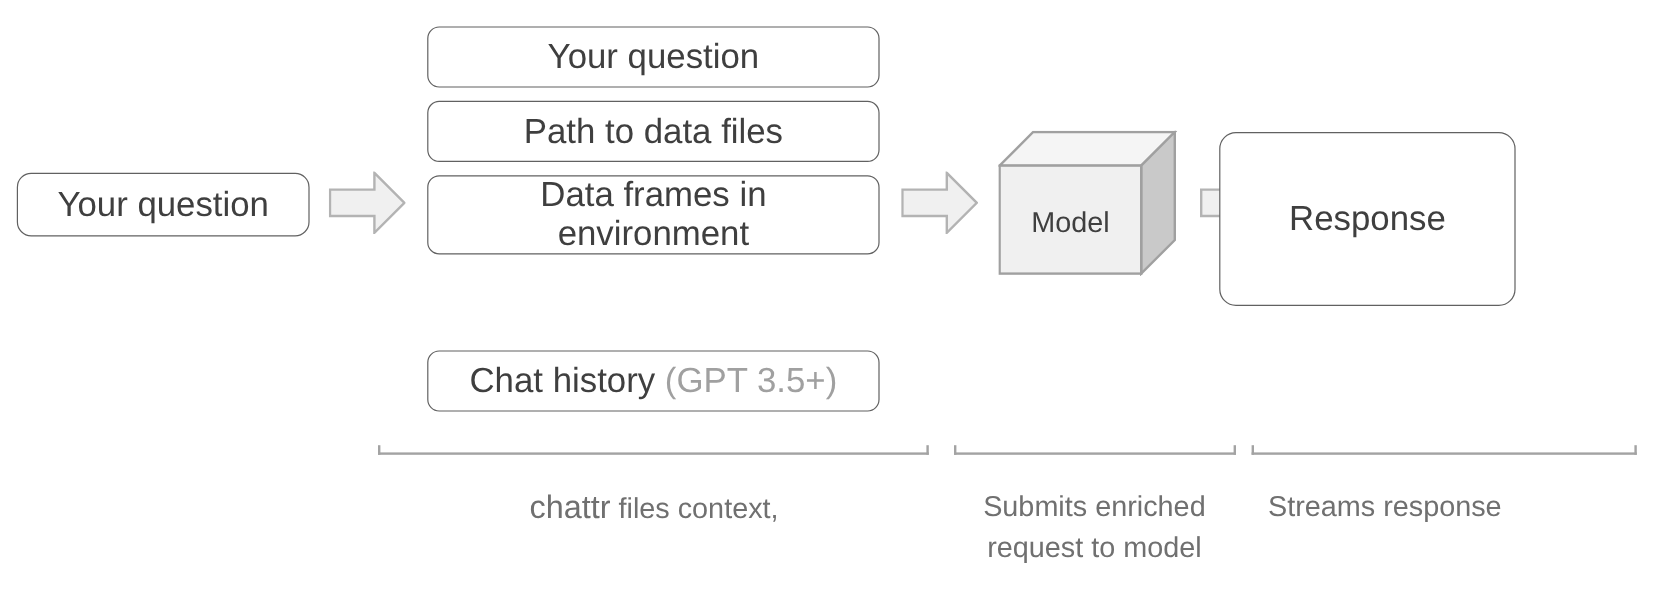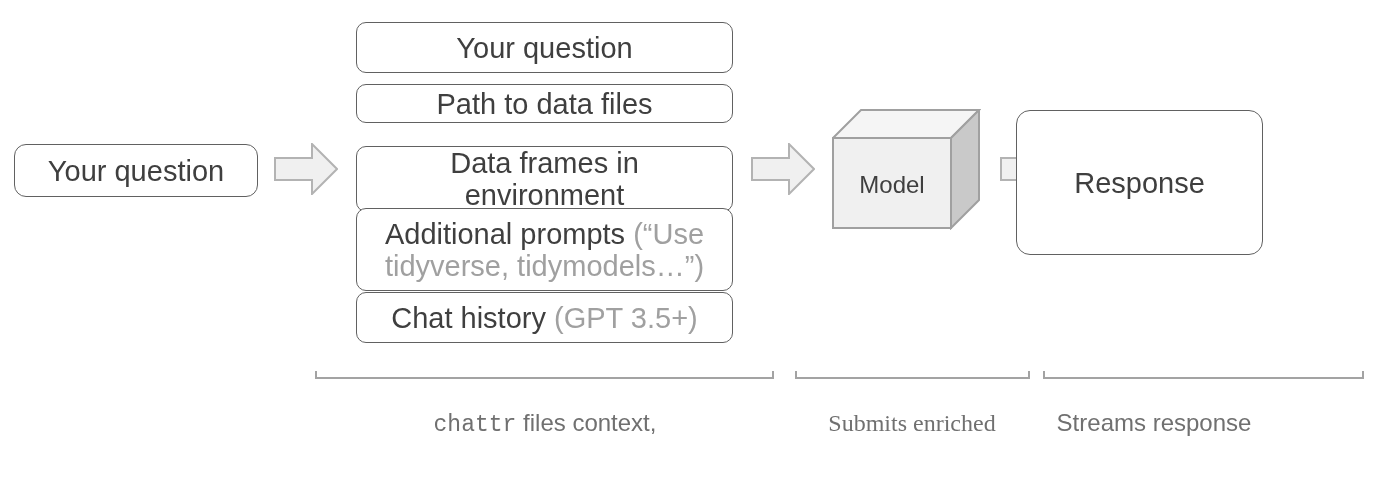--- a/index.html
+++ b/index.html
@@ -45,48 +45,45 @@
   .bracket-3 { left: 1043px; width: 321px; }
   .caption {
     position: absolute;
     top: 406px;
     text-align: center;
     font-size: 24px;
     line-height: 34px;
     color: #707070;
   }
   .caption-1 { left: 345px;  width: 400px; }
-  .caption-2 { left: 762px;  width: 300px; font-family: Liberation Serif, serif; }
+  .caption-2 { left: 762px;  width: 300px; }
   .caption-3 { left: 1004px; width: 300px; }
-  .mono { font-family: Liberation Mono, monospace; font-size: 23px; }
+  .mono { font-family: Liberation Sans, sans-serif; font-size: 27px; }
 </style>
 </head>
 <body>
 
 <div class="canvas">
 
   <div class="rbox left-input">
     <span>Your question</span>
   </div>
 
   <svg class="arrow" style="left:274px; top:143px;" width="64" height="52" viewBox="0 0 64 52">
     <polygon points="1,15 38,15 38,1 63,26 38,51 38,37 1,37" fill="#f0f0f0" stroke="#b3b3b3" stroke-width="2" stroke-linejoin="miter"></polygon>
   </svg>
 
   <div class="rbox stack-item" style="top:22px; height:51px;">
     <div><span>Your question</span><span class="note"></span></div>
   </div>
-  <div class="rbox stack-item" style="top:84px; height:39px;">
+  <div class="rbox stack-item" style="top:84px; height:51px;">
     <div><span>Path to data files</span><span class="note"></span></div>
   </div>
   <div class="rbox stack-item" style="top:146px; height:66px;">
     <div><span>Data frames in environment</span><span class="note"></span></div>
-  </div>
-  <div class="rbox stack-item" style="top:208px; height:83px;">
-    <div><span>Additional prompts</span><span class="note"> (“Use tidyverse, tidymodels…”)</span></div>
   </div>
   <div class="rbox stack-item" style="top:292px; height:51px;">
     <div><span>Chat history</span><span class="note"> (GPT 3.5+)</span></div>
   </div>
 
   <svg class="arrow" style="left:751px; top:143px;" width="64" height="52" viewBox="0 0 64 52">
     <polygon points="1,15 38,15 38,1 63,26 38,51 38,37 1,37" fill="#f0f0f0" stroke="#b3b3b3" stroke-width="2" stroke-linejoin="miter"></polygon>
   </svg>
 
   <svg class="cube" width="149" height="121" viewBox="0 0 149 121">
@@ -106,18 +103,19 @@
 
   <div class="bracket bracket-1"></div>
   <div class="bracket bracket-2"></div>
   <div class="bracket bracket-3"></div>
 
   <div class="caption caption-1">
     <div><span class="mono">chattr</span><span> files context,</span></div>
   </div>
   <div class="caption caption-2">
     <div>Submits enriched</div>
+    <div>request to model</div>
   </div>
   <div class="caption caption-3">
     <div>Streams response</div>
   </div>
 
 </div>
 
 </body></html>

